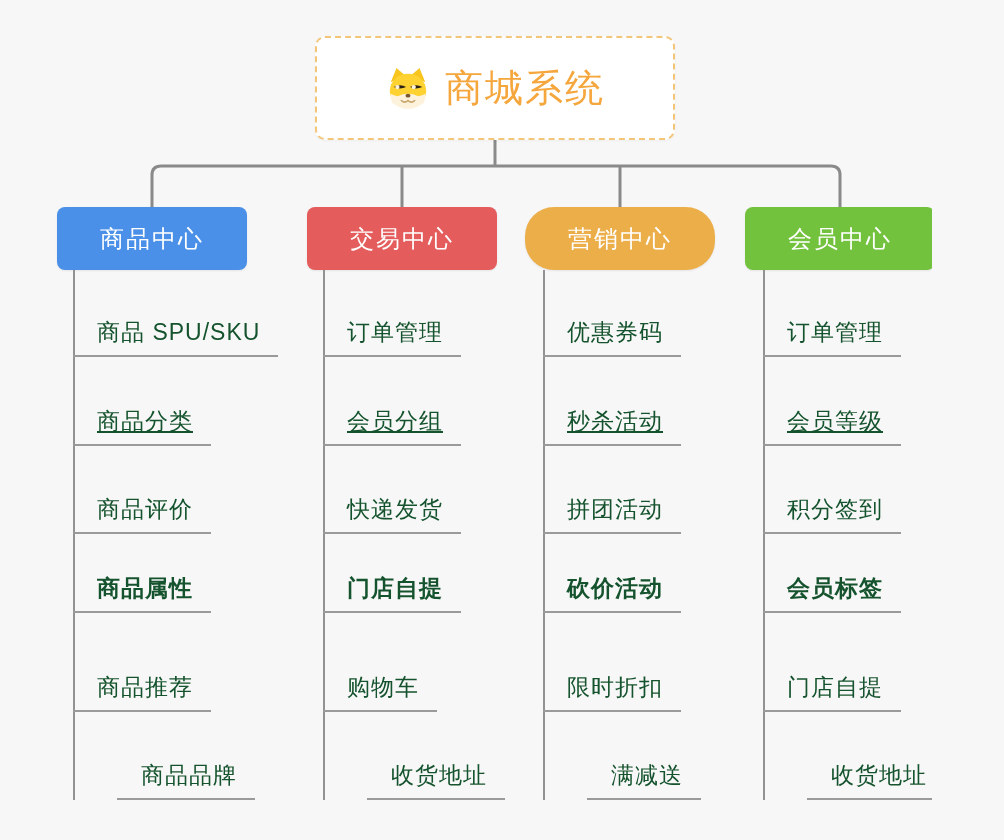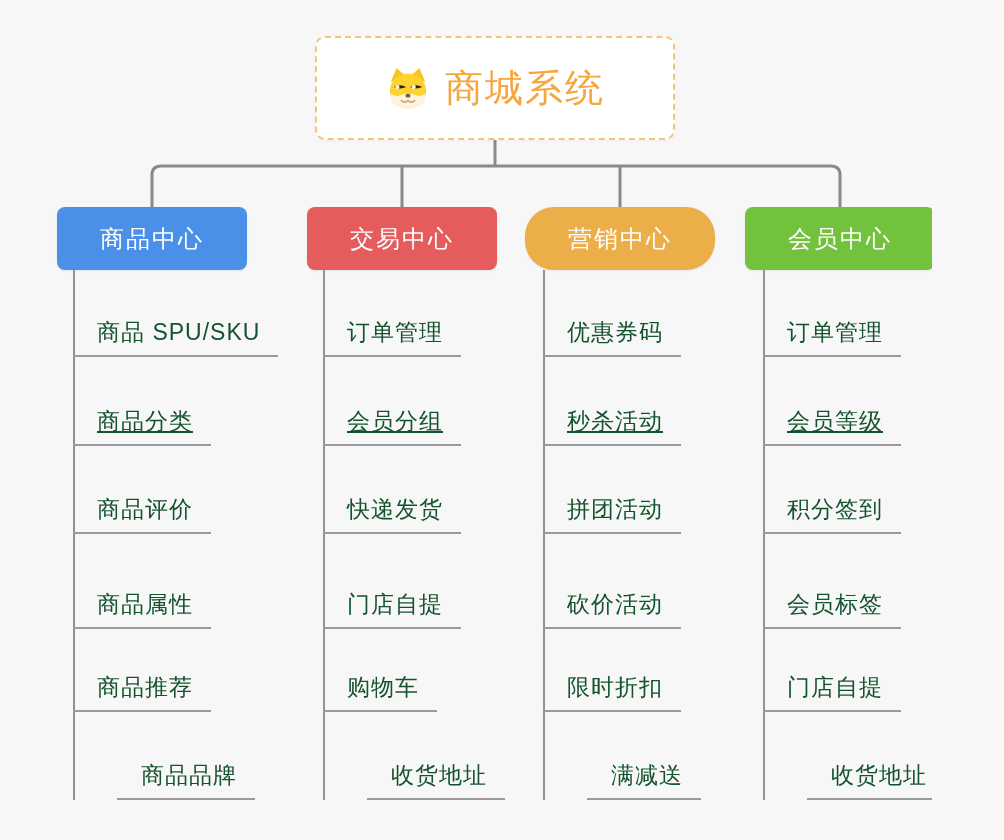--- a/index.html
+++ b/index.html
@@ -91,21 +91,21 @@
     padding: 0 18px 7px 24px;
     border-bottom: 2px solid #9a9a9a;
     font-size: 23px;
     color: #14532d;
     white-space: nowrap;
     letter-spacing: 1px;
   }
   .leaf-item.r0 { top: 32px; }
   .leaf-item.r1 { top: 121px; text-decoration: underline; }
   .leaf-item.r2 { top: 209px; }
-  .leaf-item.r3 { top: 304px; }
+  .leaf-item.r3 { top: 288px; font-weight: bold; }
   .leaf-item.r4 { top: 387px; }
   .leaf-item.r5 { top: 475px; margin-left: 44px; }
 </style>
 </head>
 <body>
 
 <div class="canvas">
 
   <svg class="connectors" viewBox="0 0 1004 840" xmlns="http://www.w3.org/2000/svg">
     <g stroke="#8a8a8a" stroke-width="3" fill="none">

